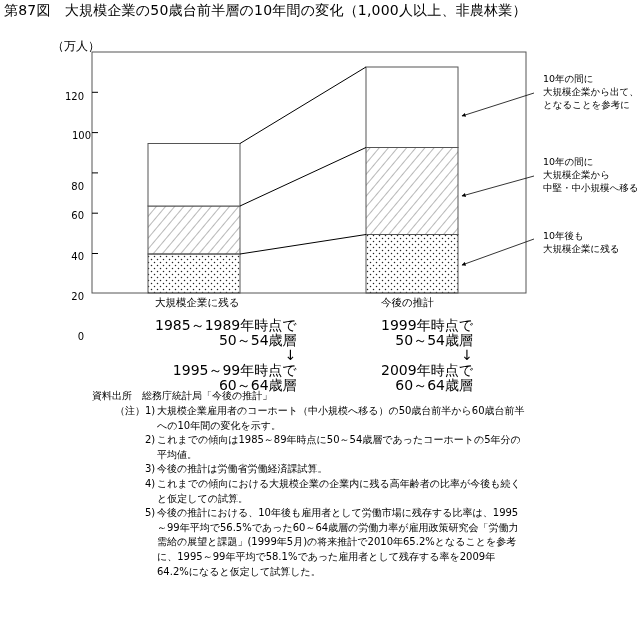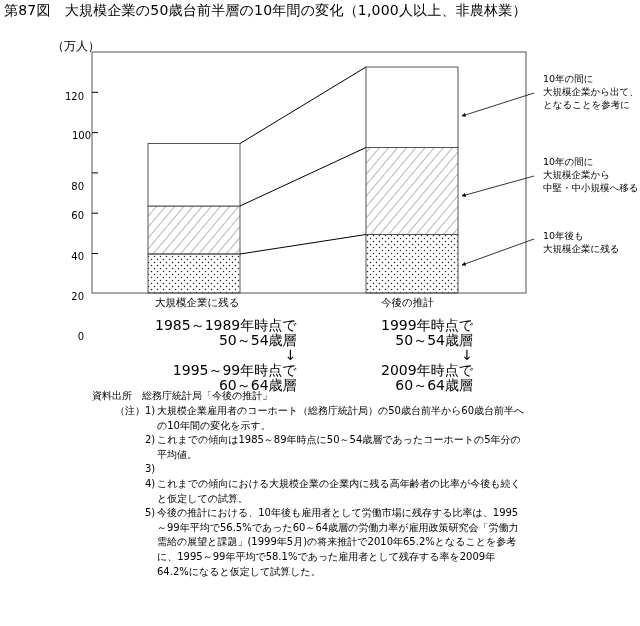--- a/index.html
+++ b/index.html
@@ -109,28 +109,29 @@
   <div>10年後も</div>
   <div>大規模企業に残る</div>
 </div>
 
 <div class="abs" style="left:92px;top:389px;font-size:10px">資料出所　総務庁統計局「今後の推計」</div>
 <div class="abs" style="left:115px;top:404px;font-size:10px">（注）</div>
 
 <div class="abs" style="left:145px;top:404px;font-size:10px;line-height:14.6px;width:380px;white-space:normal">
   <div style="display:flex">
     <span style="width:12px;flex:none">1)</span>
-    <span>大規模企業雇用者のコーホート（総務庁統計局）の50歳台前半から60歳台前半への10年間の変化を示す。</span>
+    <span>大規模企業雇用者のコーホート（中小規模へ移る）の50歳台前半から60歳台前半への10年間の変化を示す。</span>
   </div>
   <div style="display:flex">
     <span style="width:12px;flex:none">2)</span>
     <span>これまでの傾向は1985～89年時点に50～54歳層であったコーホートの5年分の平均値。</span>
   </div>
   <div style="display:flex">
     <span style="width:12px;flex:none">3)</span>
+    <span>今後の推計は労働省労働経済課試算。</span>
   </div>
   <div style="display:flex">
     <span style="width:12px;flex:none">4)</span>
     <span>これまでの傾向における大規模企業の企業内に残る高年齢者の比率が今後も続くと仮定しての試算。</span>
   </div>
   <div style="display:flex">
     <span style="width:12px;flex:none">5)</span>
     <span>今後の推計における、10年後も雇用者として労働市場に残存する比率は、1995～99年平均で56.5%であった60～64歳層の労働力率が雇用政策研究会「労働力需給の展望と課題」(1999年5月)の将来推計で2010年65.2%となることを参考に、1995～99年平均で58.1%であった雇用者として残存する率を2009年64.2%になると仮定して試算した。</span>
   </div>
 </div>

